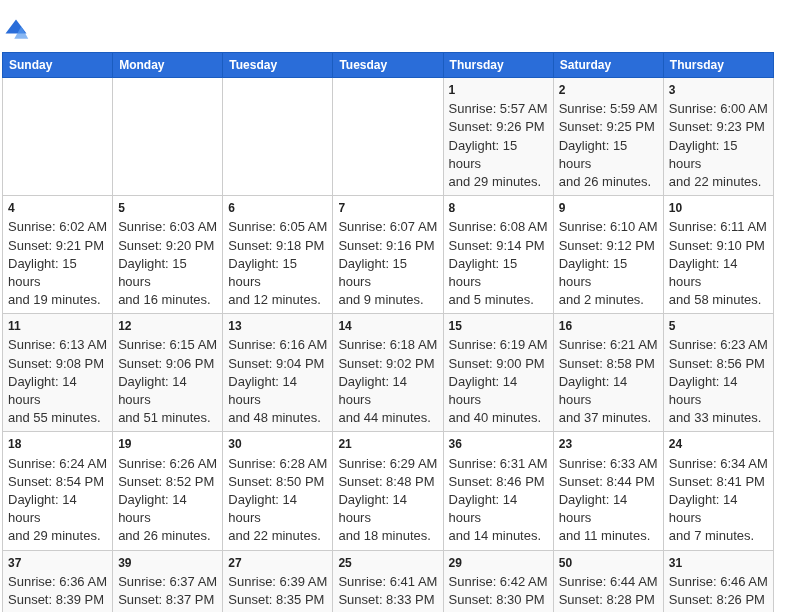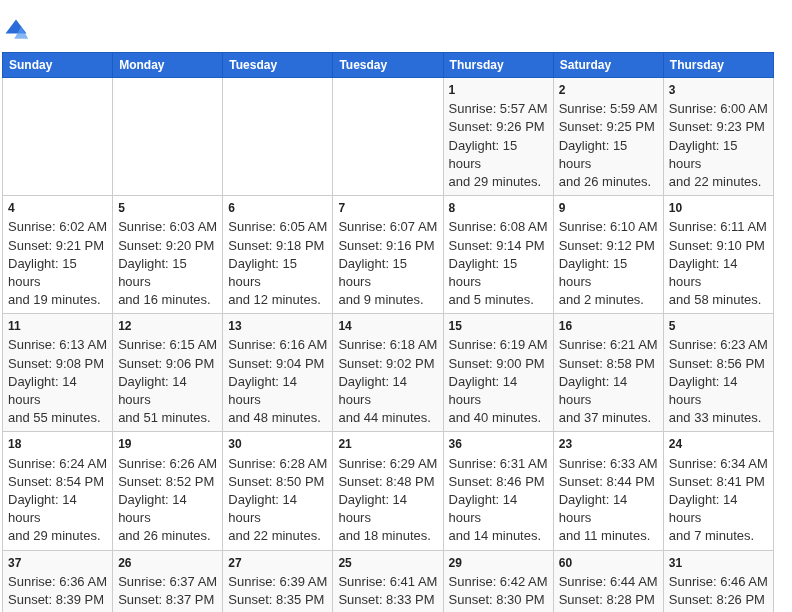--- a/index.html
+++ b/index.html
@@ -235,37 +235,37 @@
             <span class="day-number">24</span>
             <div class="day-info">Sunrise: 6:34 AM<br>Sunset: 8:41 PM<br>Daylight: 14 hours<br>and 7 minutes.</div>
           </td>
         </tr>
         <tr>
           <td>
             <span class="day-number">37</span>
             <div class="day-info">Sunrise: 6:36 AM<br>Sunset: 8:39 PM<br>Daylight: 14 hours<br>and 3 minutes.</div>
           </td>
           <td>
-            <span class="day-number">26</span>
+            <span class="day-number">39</span>
             <div class="day-info">Sunrise: 6:37 AM<br>Sunset: 8:37 PM<br>Daylight: 13 hours<br>and 59 minutes.</div>
           </td>
           <td>
             <span class="day-number">27</span>
             <div class="day-info">Sunrise: 6:39 AM<br>Sunset: 8:35 PM<br>Daylight: 13 hours<br>and 55 minutes.</div>
           </td>
           <td>
             <span class="day-number">25</span>
             <div class="day-info">Sunrise: 6:41 AM<br>Sunset: 8:33 PM<br>Daylight: 13 hours<br>and 51 minutes.</div>
           </td>
           <td>
             <span class="day-number">29</span>
             <div class="day-info">Sunrise: 6:42 AM<br>Sunset: 8:30 PM<br>Daylight: 13 hours<br>and 47 minutes.</div>
           </td>
           <td>
-            <span class="day-number">60</span>
+            <span class="day-number">50</span>
             <div class="day-info">Sunrise: 6:44 AM<br>Sunset: 8:28 PM<br>Daylight: 13 hours<br>and 44 minutes.</div>
           </td>
           <td>
             <span class="day-number">31</span>
             <div class="day-info">Sunrise: 6:46 AM<br>Sunset: 8:26 PM<br>Daylight: 13 hours<br>and 40 minutes.</div>
           </td>
         </tr>
       </tbody>
   </table>
 </div>

